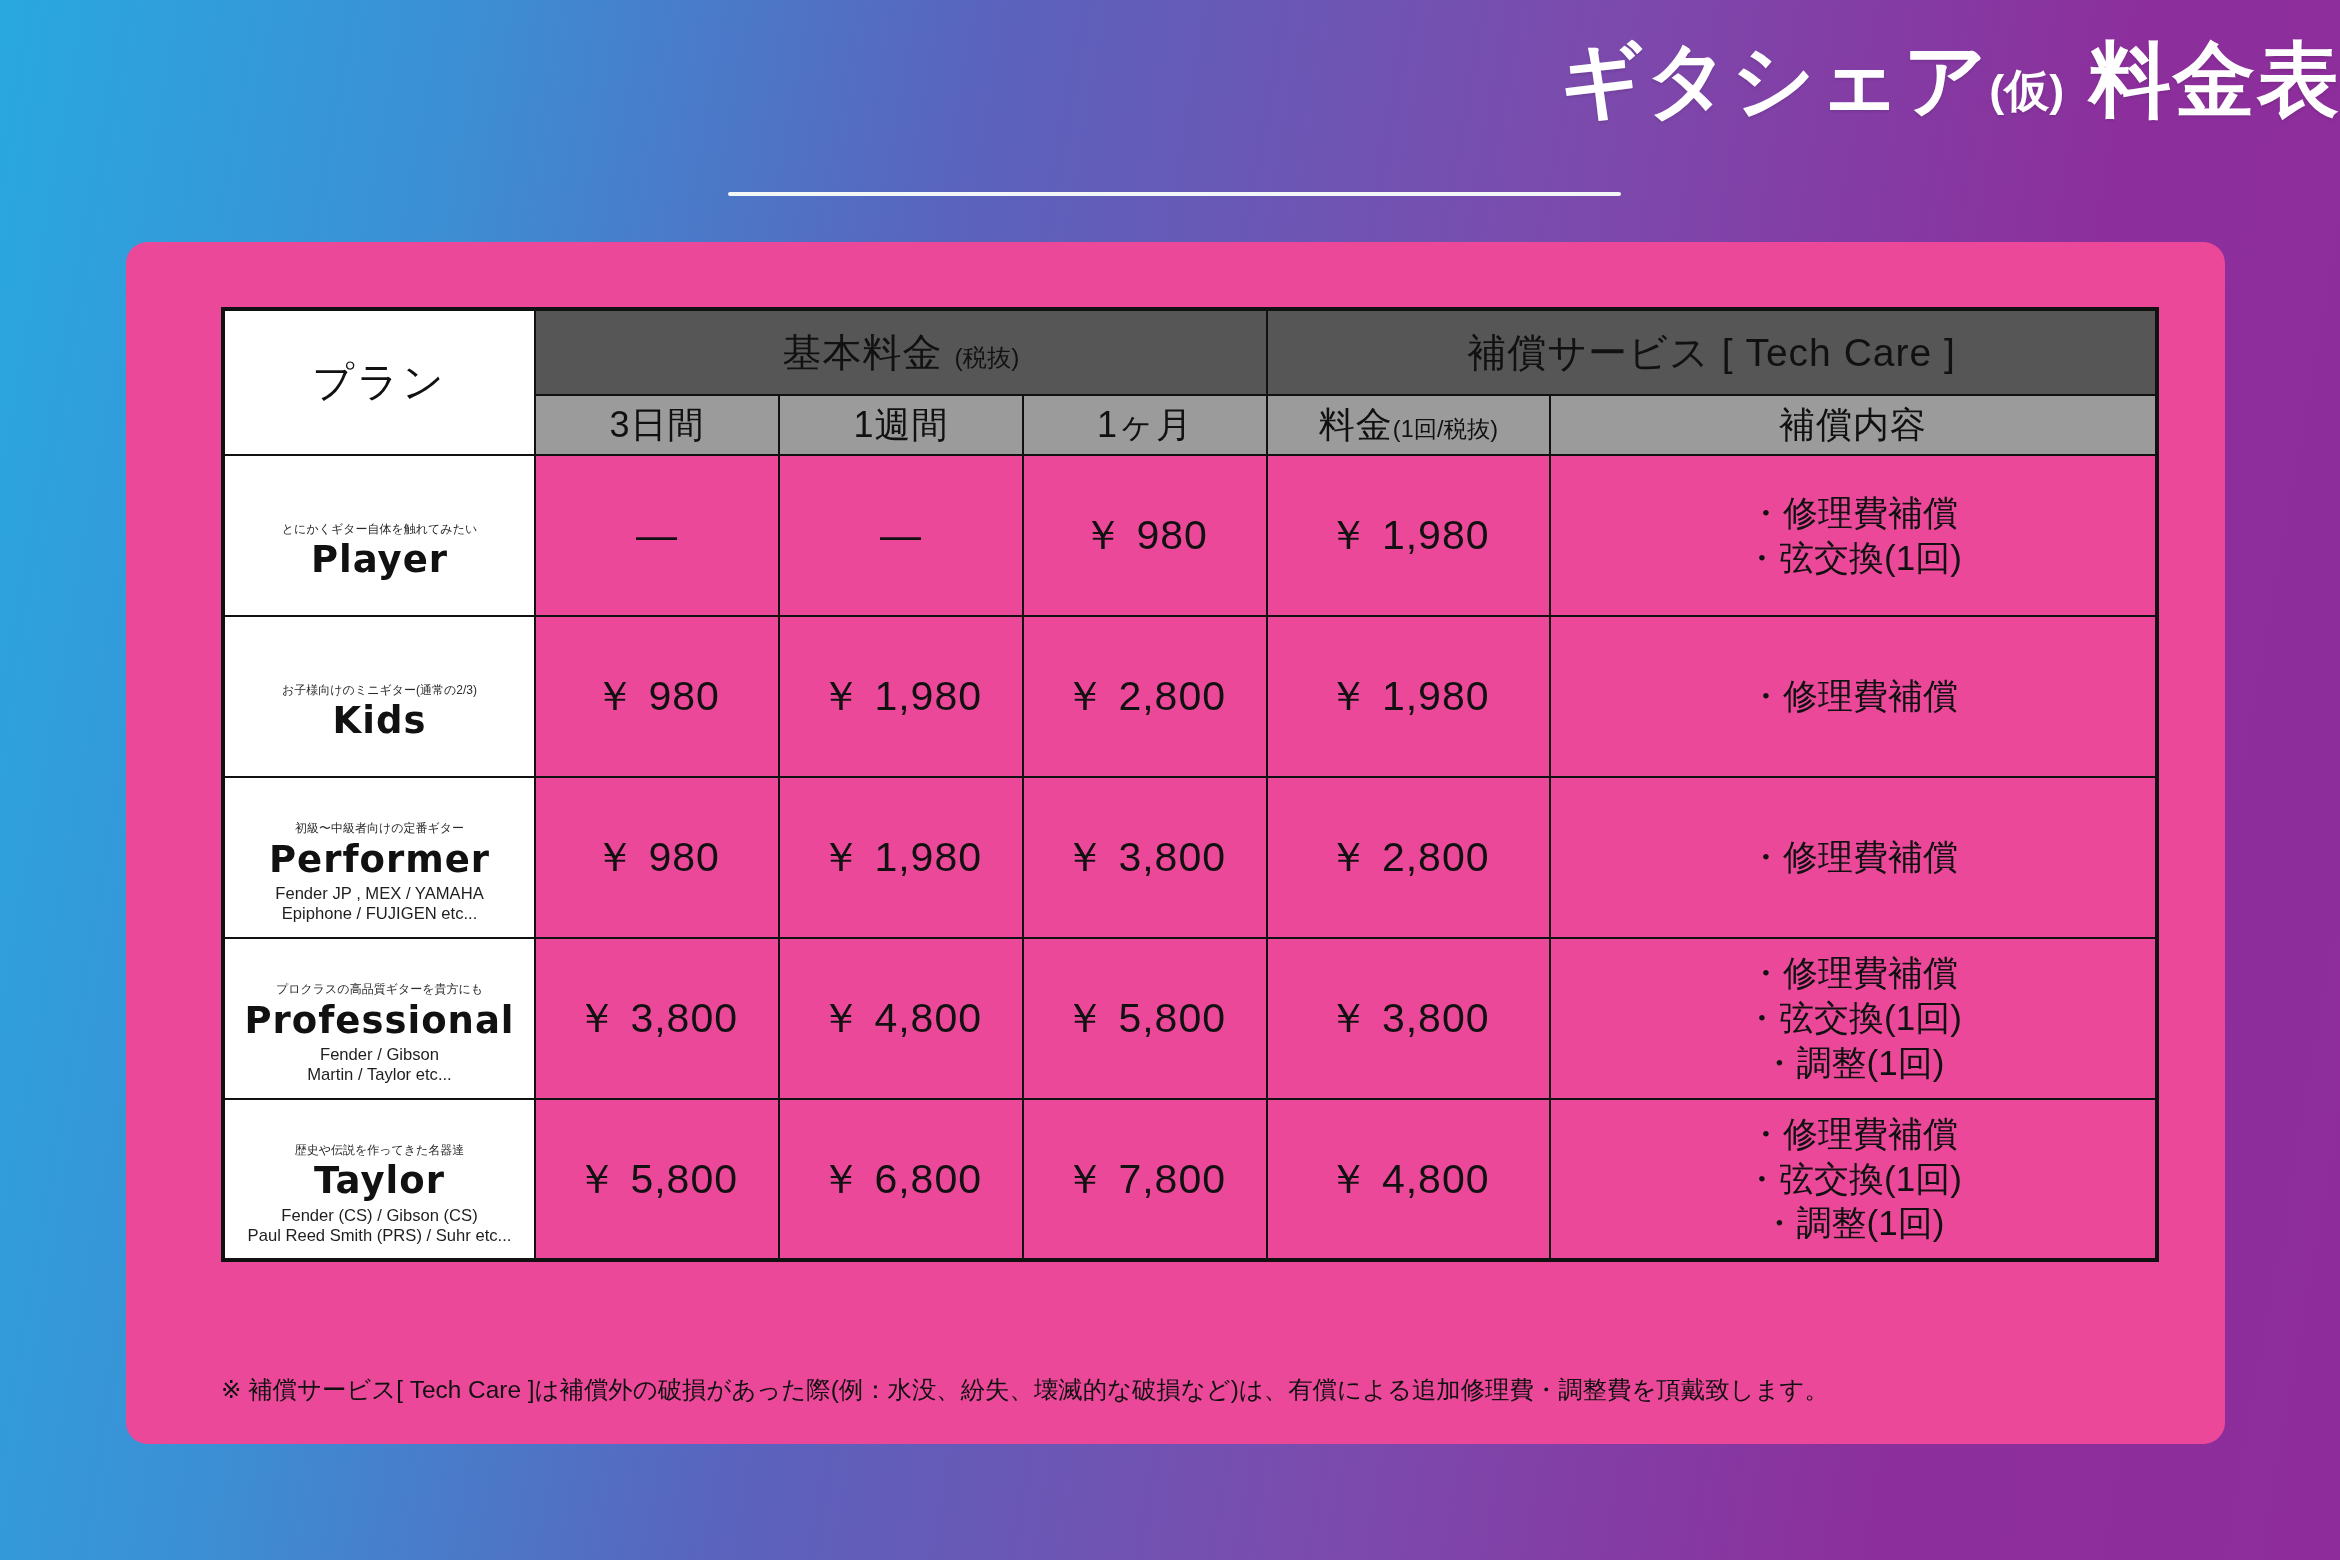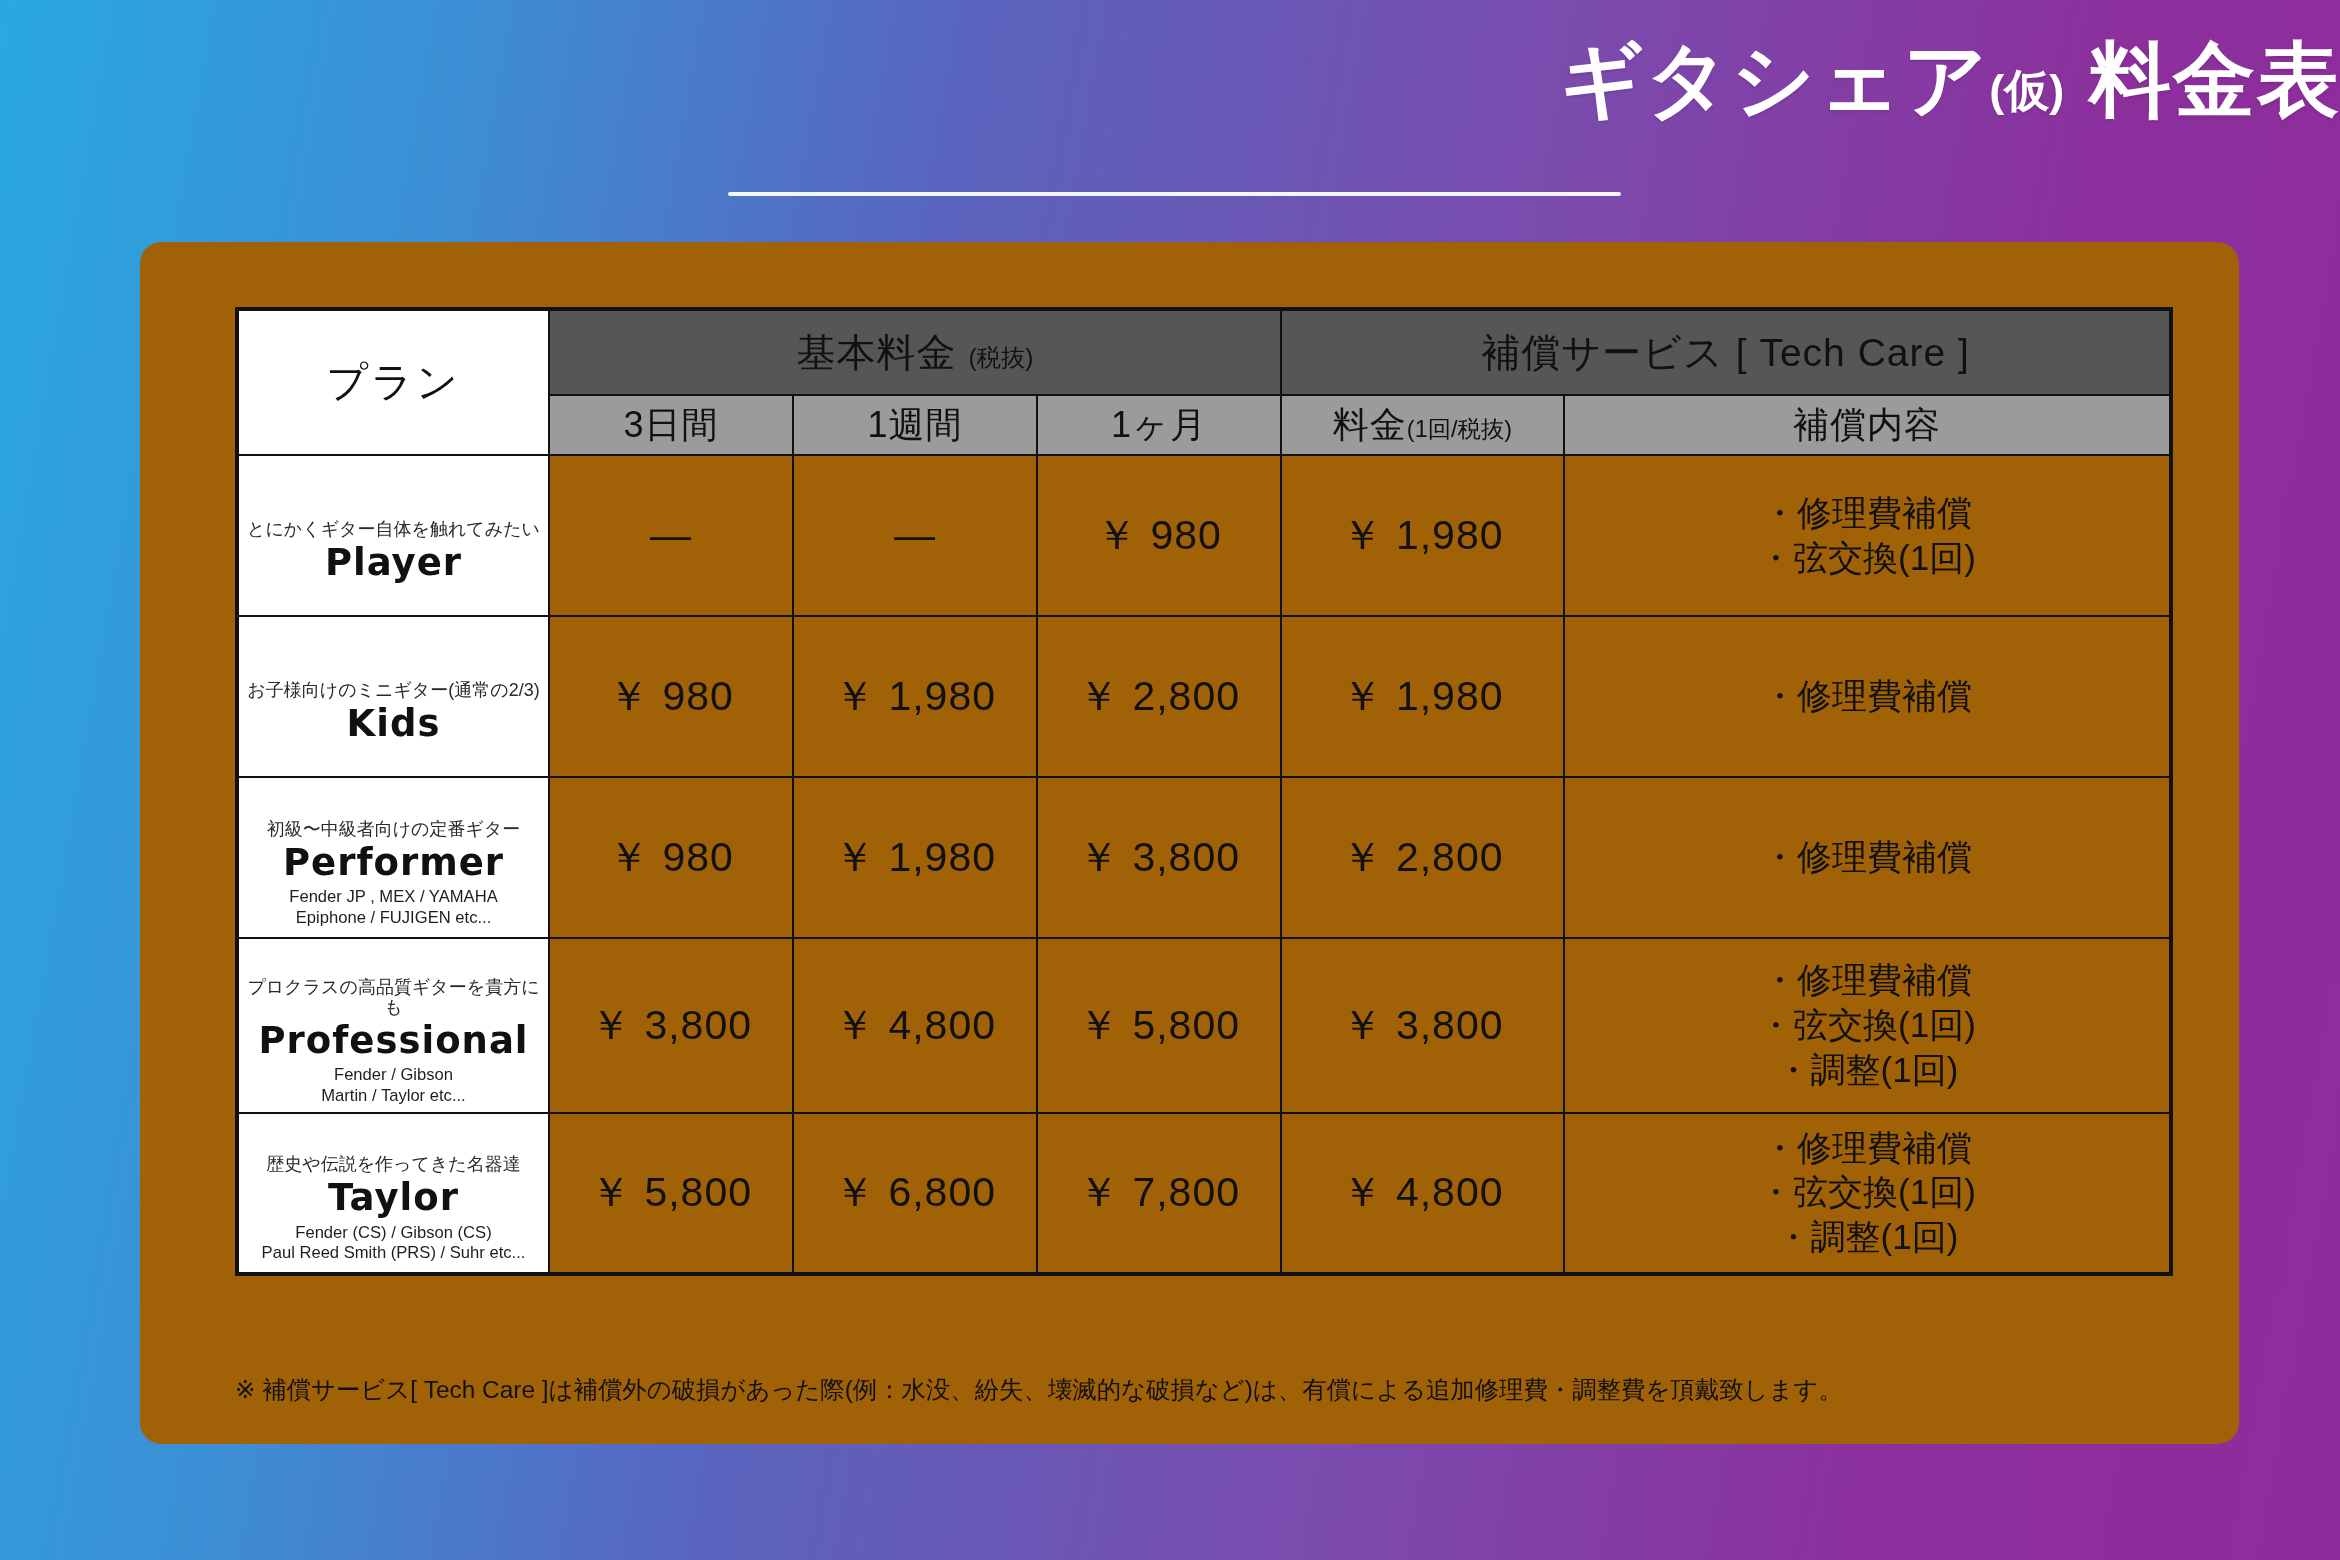--- a/index.html
+++ b/index.html
@@ -38,23 +38,23 @@
     position: absolute;
     top: 192px; left: 728px;
     width: 893px; height: 3.9px;
     background: #f2f6f6;
     border-radius: 2px;
   }
 
   
   .card {
     position: absolute;
-    left: 140px; top: 242px;
+    left: 126px; top: 242px;
     width: 2099px; height: 1202px;
-    background: #a16207;
+    background: #ec4899;
     border-radius: 21.5px;
   }
 
   
   .table {
     position: absolute;
     left: 95px; top: 65px;
     width: 1933px;
     border-collapse: collapse;
     table-layout: fixed;
@@ -106,21 +106,21 @@
     letter-spacing: 2.9px;
   }
 
   
   td.plan {
     background: #ffffff;
     padding: 5.9px 3.9px;
     line-height: 1.12;
   }
   .plan-desc {
-    font-size: 18px;
+    font-size: 12px;
     color: #2a2a2a;
     letter-spacing: 0;
     display: block;
     margin-bottom: 2.9px;
     margin-top: 32px;
   }
   .plan-name {
     font-size: 37px;
     font-weight: 700;
     letter-spacing: 1px;

